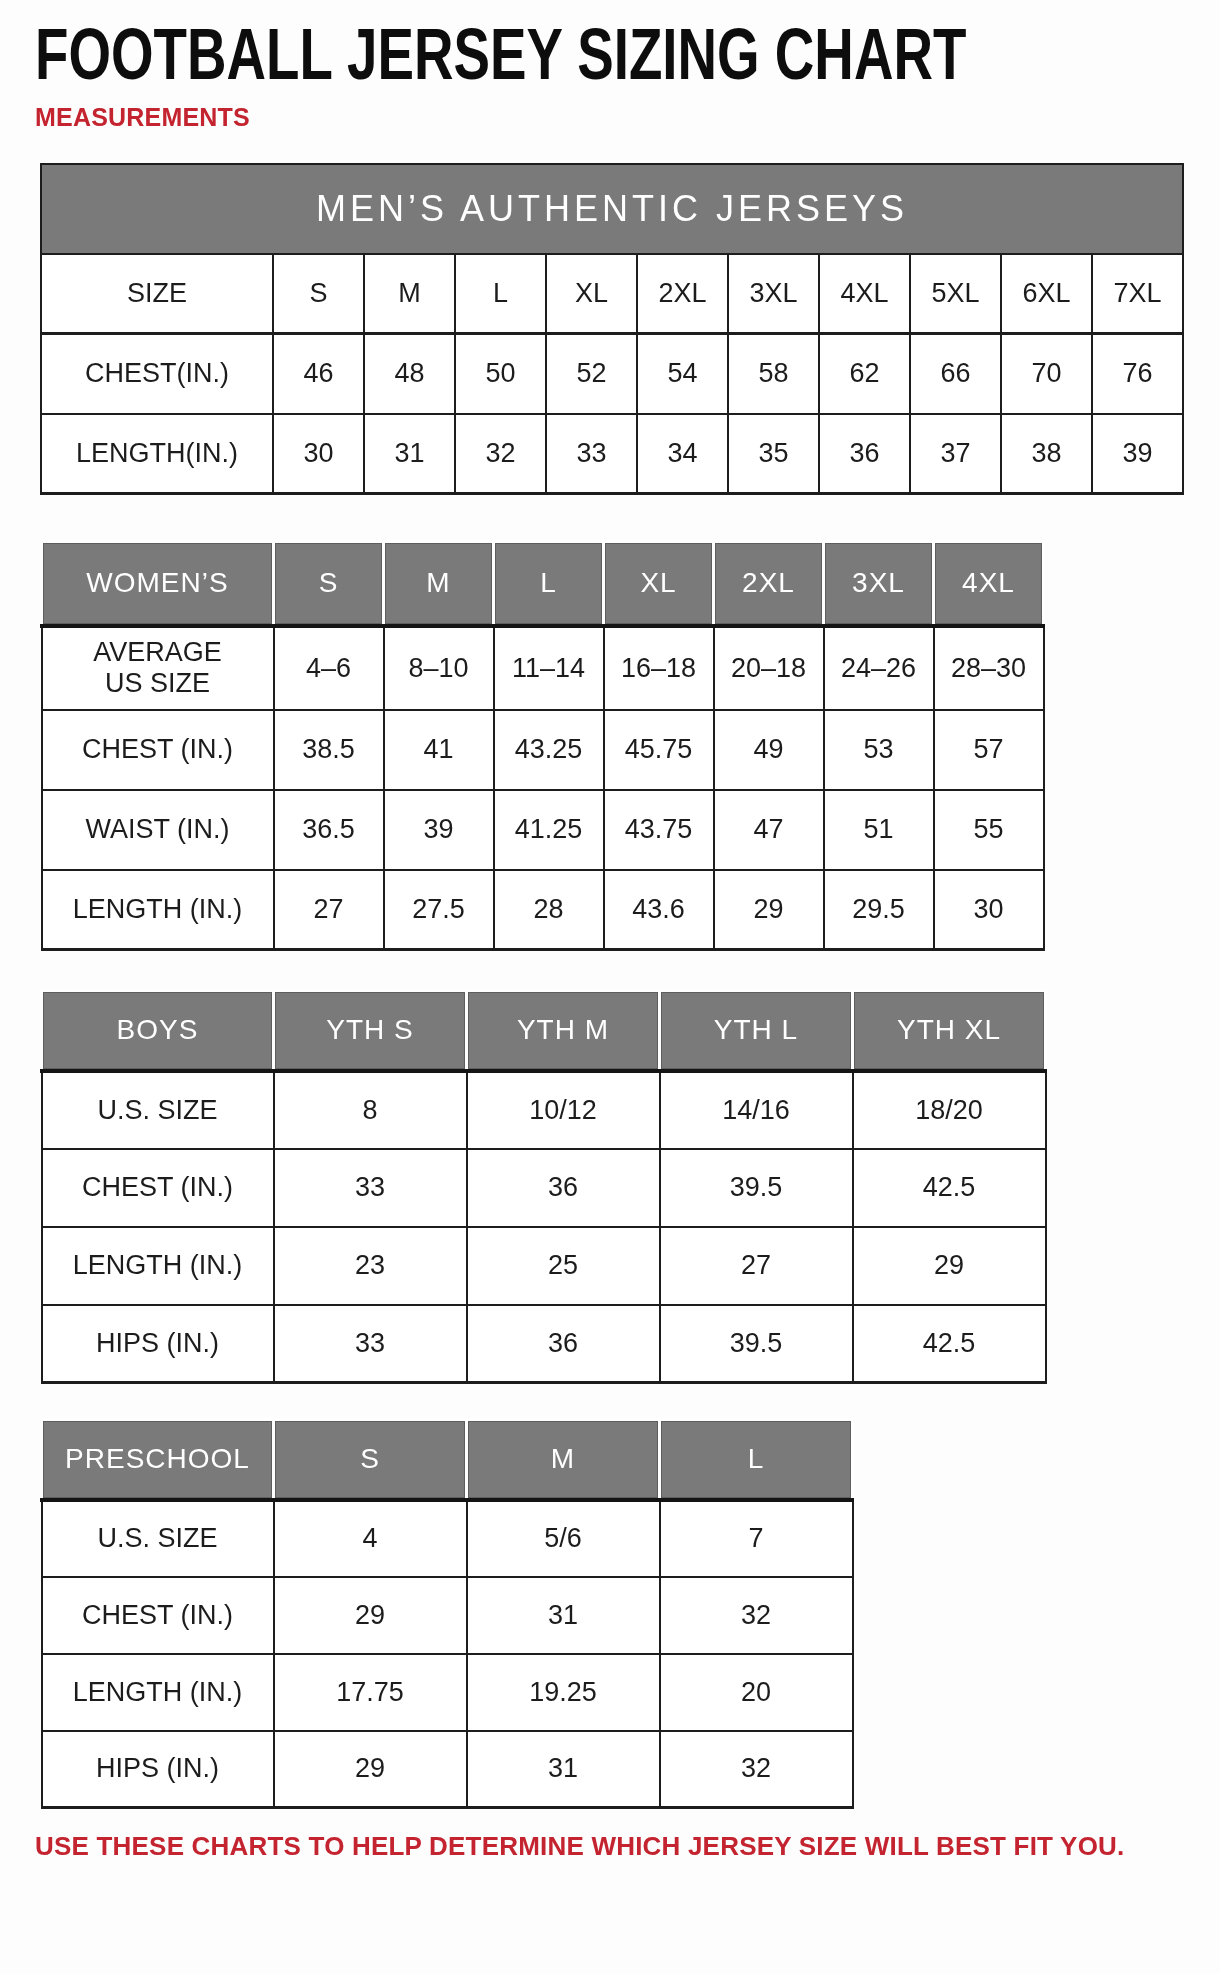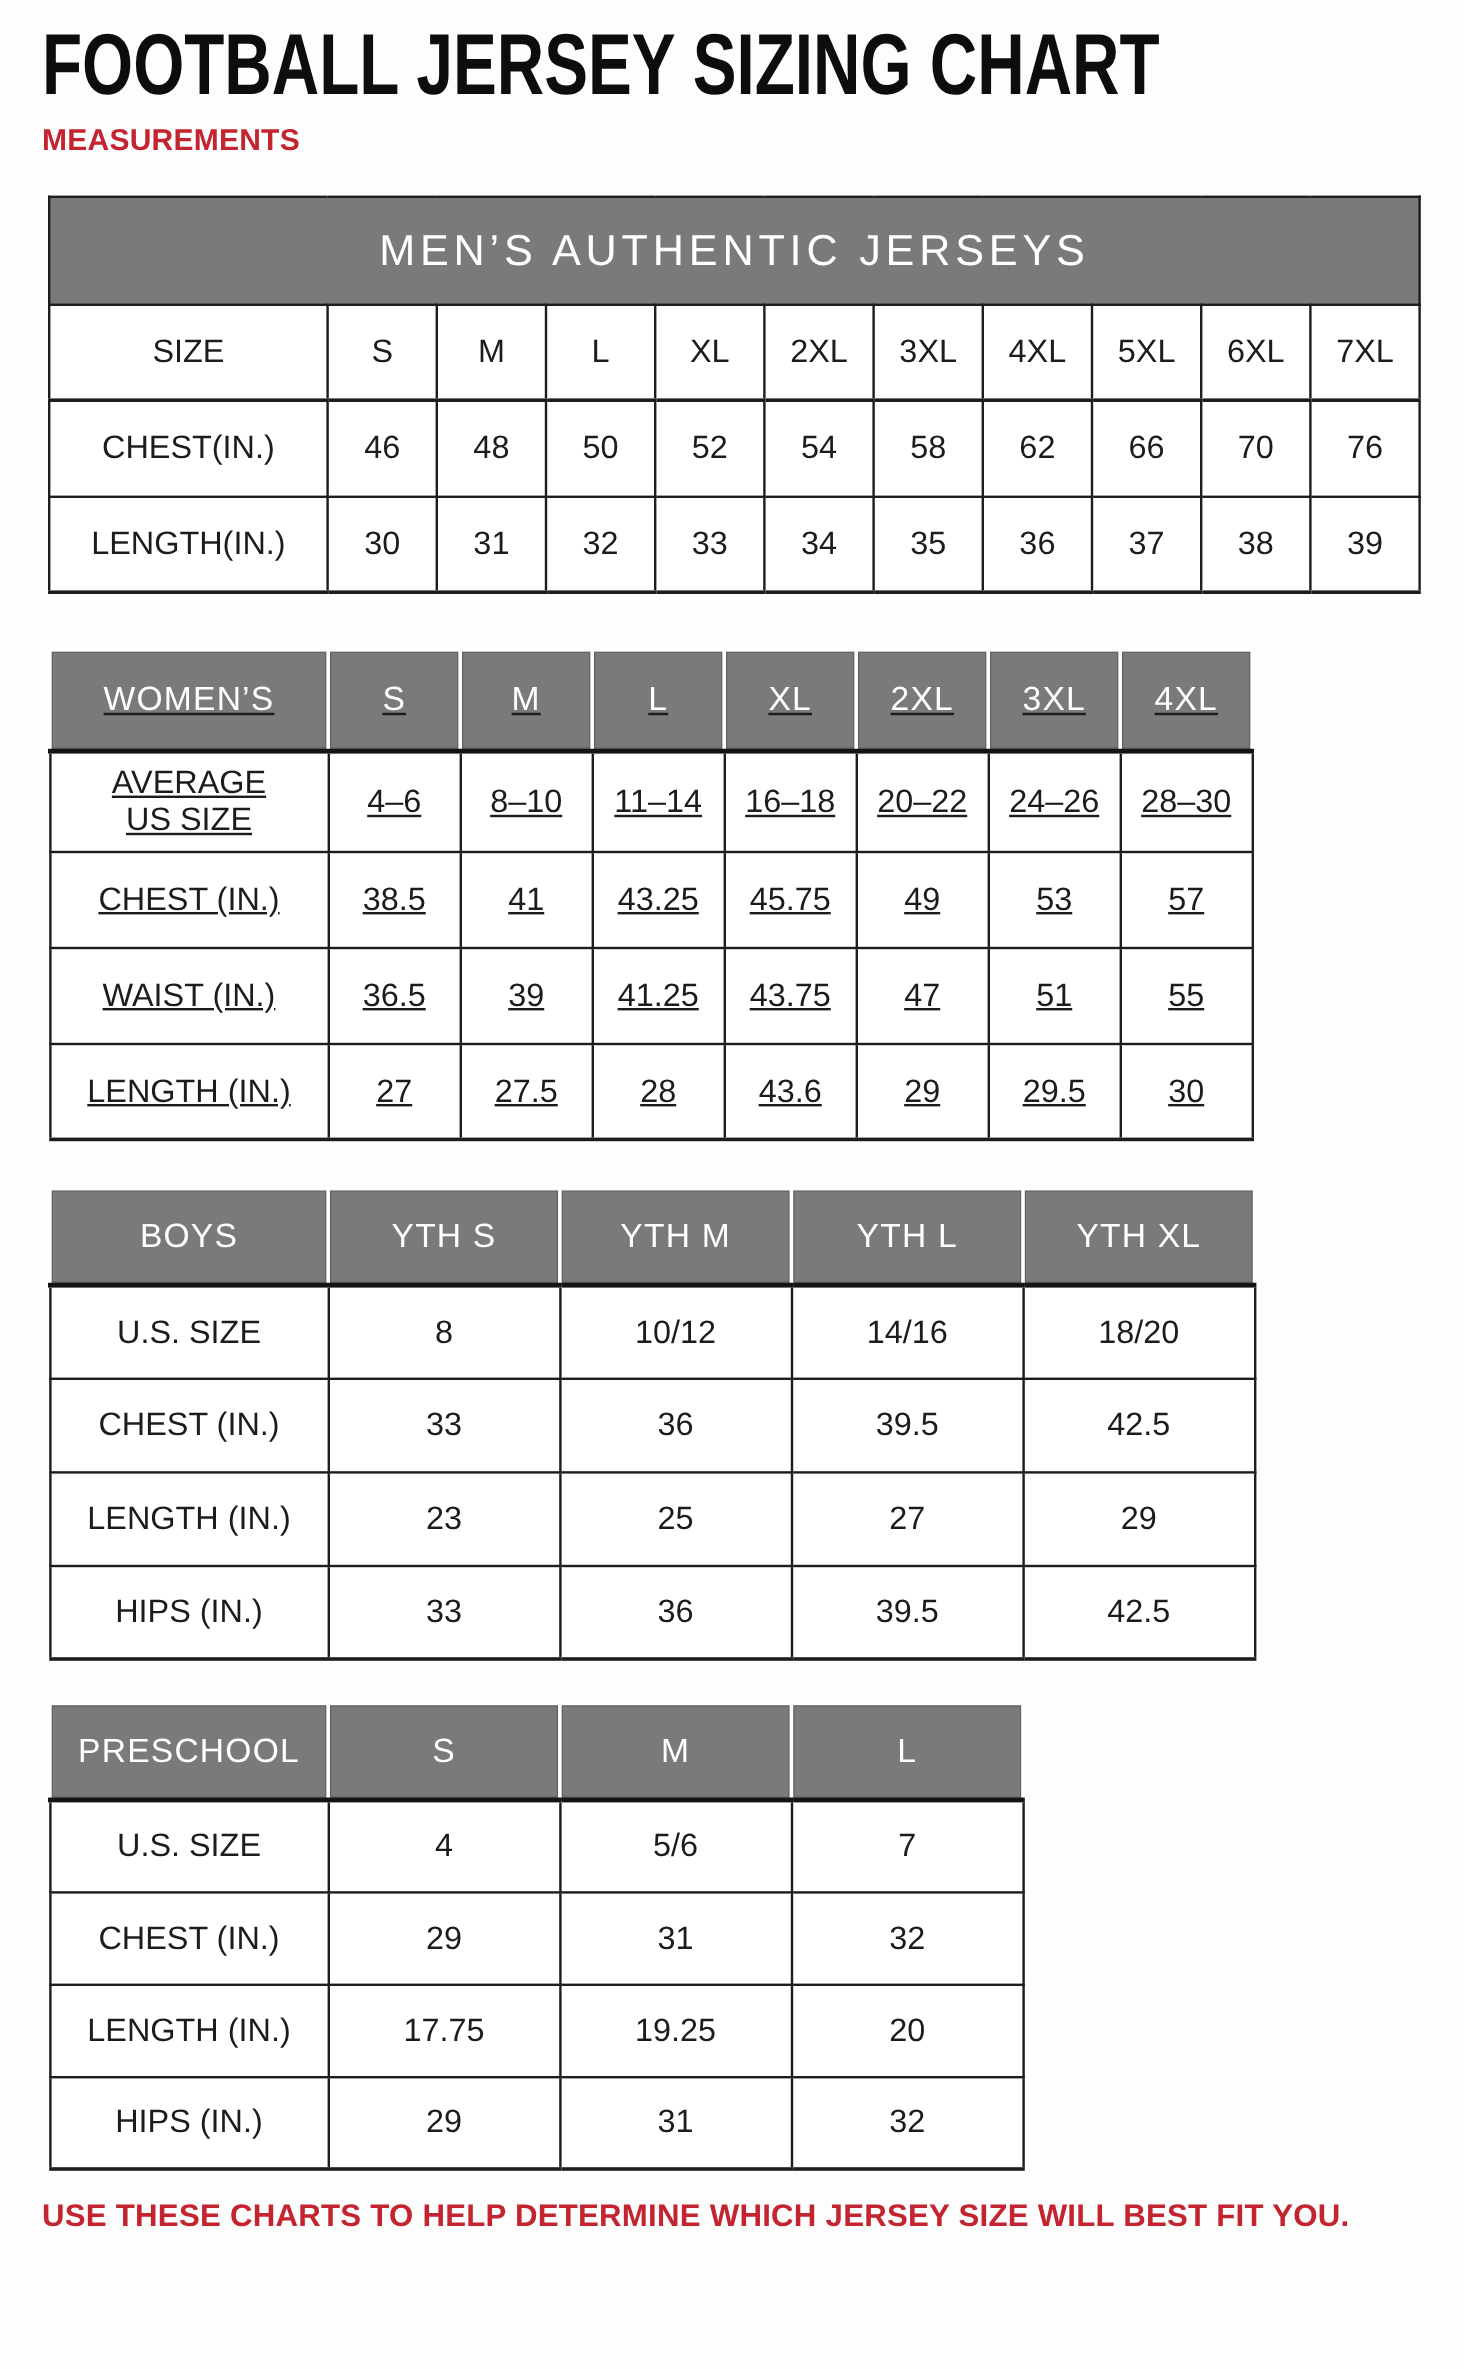--- a/index.html
+++ b/index.html
@@ -38,21 +38,21 @@
     line-height:1.22;
     letter-spacing:.2px;
   }
   table{
     border-collapse:collapse;
     table-layout:fixed;
     margin-left:40px;
     background:#fff;
   }
   .mens{width:1142px;margin-top:30px;}
-  .womens{width:1002px;margin-top:45px;text-decoration:underline;}
+  .womens{width:1002px;margin-top:45px;}
   .boys{width:1004px;margin-top:38px;}
   .preschool{width:811px;margin-top:34px;}
 
   .c-label{width:232px;}
   .mens .c-size{width:91px;}
   .womens .c-size{width:110px;}
   .boys .c-size{width:193px;}
   .preschool .c-size{width:193px;}
 
   td, tbody th{
@@ -204,21 +204,21 @@
         <th class="band-th">4XL</th>
       </tr>
   </thead>
   <tbody>
       <tr>
         <th>AVERAGE<br>US SIZE</th>
         <td>4–6</td>
         <td>8–10</td>
         <td>11–14</td>
         <td>16–18</td>
-        <td>20–22</td>
+        <td>20–18</td>
         <td>24–26</td>
         <td>28–30</td>
       </tr>
       <tr>
         <th>CHEST (IN.)</th>
         <td>38.5</td>
         <td>41</td>
         <td>43.25</td>
         <td>45.75</td>
         <td>49</td>

